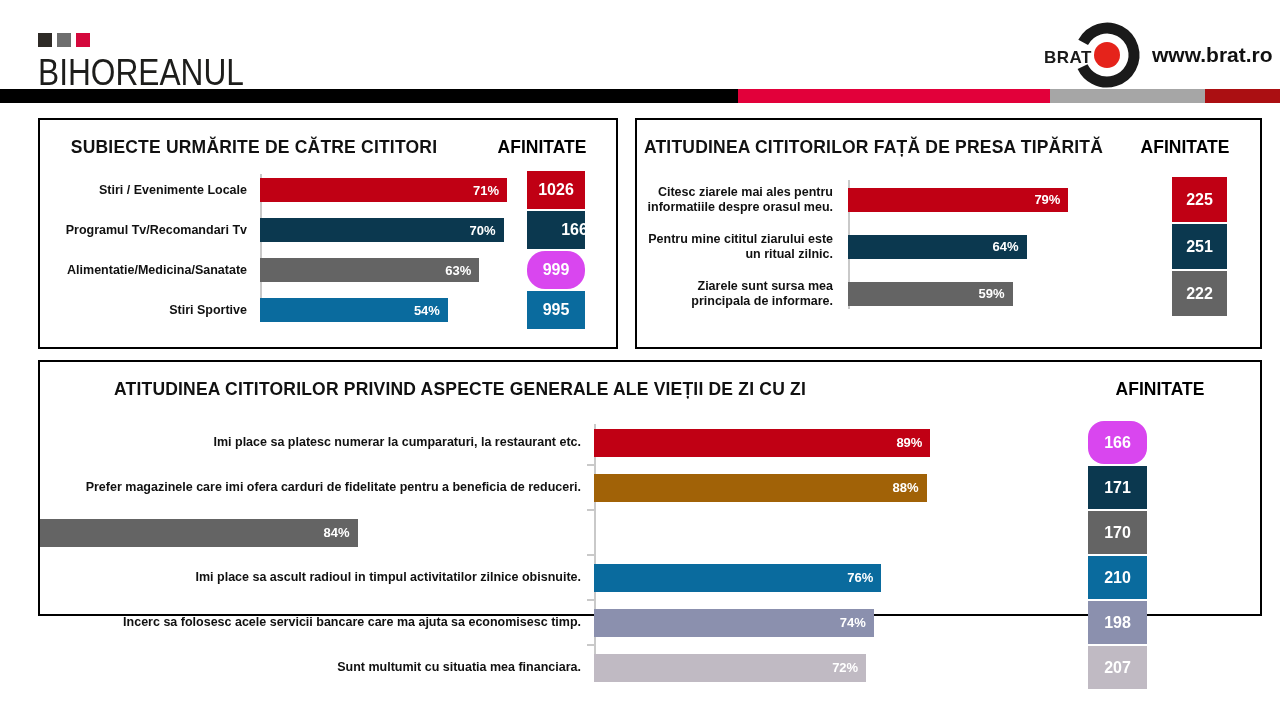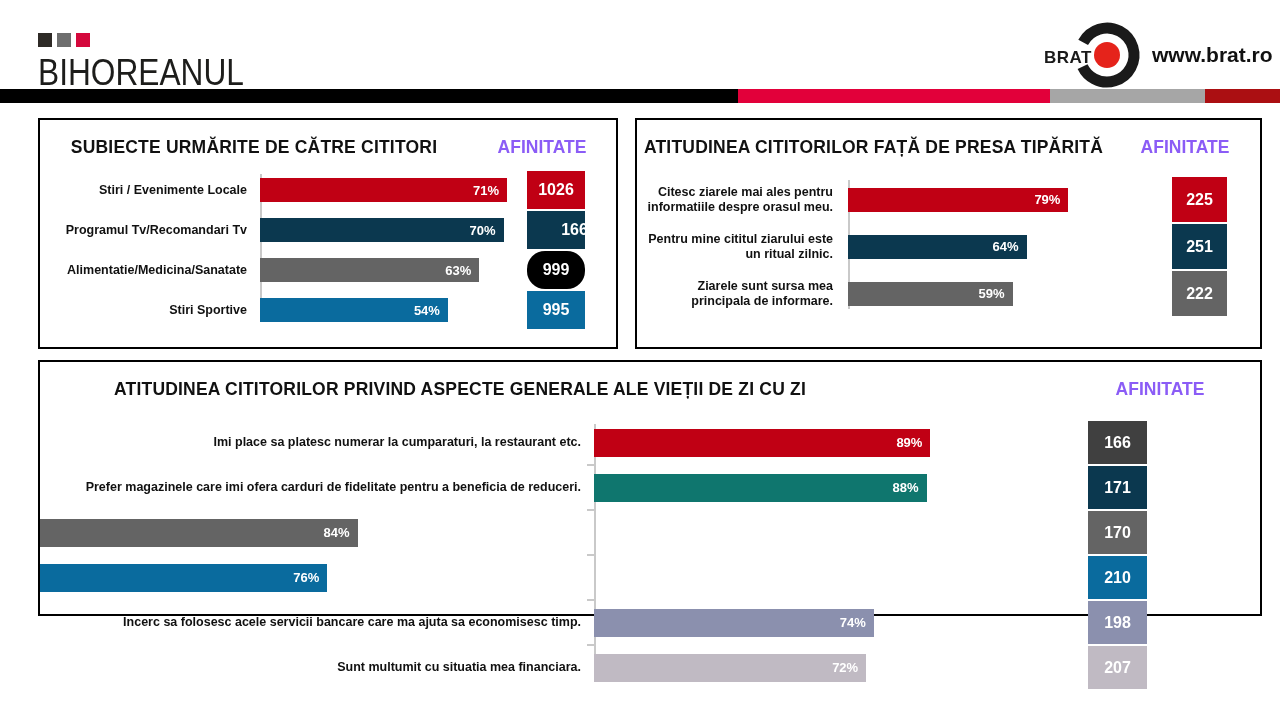--- a/index.html
+++ b/index.html
@@ -23,21 +23,21 @@
 
   
   .panel { position:absolute; background:#fff; border:2px solid #000; }
   .panel1 { left:38px;  top:118px; width:580px;  height:231px; }
   .panel2 { left:635px; top:118px; width:627px;  height:231px; }
   .panel3 { left:38px;  top:360px; width:1224px; height:256px; }
 
   .phead { display:flex; align-items:center; margin-top:12px; height:30px; }
   .ptitle { flex:1; text-align:center; font-size:17.5px; font-weight:bold; color:#111; letter-spacing:.2px; }
   .panel3 .ptitle { text-align:left; padding-left:74px; }
-  .paff { text-align:center; font-size:17.5px; font-weight:bold; color:#8b5cf6; }
+  .paff { text-align:center; font-size:17.5px; font-weight:bold; color:#000000; }
   .panel1 .paff { width:148px; }
   .panel2 .paff { width:150px; }
   .panel3 .paff { width:200px; }
 
   .chart { position:relative; }
   .panel1 .chart { margin-top:8px; }
   .panel2 .chart { margin-top:14px; }
   .panel3 .chart { margin-top:16px; }
   .chart::before { content:''; position:absolute; top:4px; bottom:8px; width:2px; background:#c9c9c9; }
   .panel1 .chart::before { left:220px; }
@@ -128,21 +128,21 @@
             <span>1669</span>
           </div>
       </div>
       <div class="row">
         <div class="lbl">Alimentatie/Medicina/Sanatate</div>
         <div class="track">
           <div class="bar" style="width: 63%; background: rgb(100, 100, 100);">
             <span class="pct">63%</span>
           </div>
         </div>
-        <div class="aff" style="background: #000000; border-radius: 18px;">
+        <div class="aff" style="background: #d946ef; border-radius: 18px;">
             <span>999</span>
           </div>
       </div>
       <div class="row">
         <div class="lbl">Stiri Sportive</div>
         <div class="track">
           <div class="bar" style="width: 54%; background: rgb(10, 107, 158);">
             <span class="pct">54%</span>
           </div>
         </div>
@@ -201,46 +201,47 @@
       <div class="paff">AFINITATE</div>
     </div>
     <div class="chart">
       <div class="row">
         <div class="lbl">Imi place sa platesc numerar la cumparaturi, la restaurant etc.</div>
         <div class="track">
           <div class="bar" style="width: 89%; background: rgb(192, 0, 20);">
             <span class="pct">89%</span>
           </div>
         </div>
-        <div class="aff" style="background: #404040;">
+        <div class="aff" style="background: #d946ef; border-radius: 16px;">
             <span>166</span>
           </div>
       </div>
       <div class="row">
         <div class="lbl">Prefer magazinele care imi ofera carduri de fidelitate pentru a beneficia de reduceri.</div>
         <div class="track">
-          <div class="bar" style="width: 88%; background: #0f766e; text-align: right;">
+          <div class="bar" style="width: 88%; background: #a16207; text-align: right;">
             <span class="pct">88%</span>
           </div>
         </div>
         <div class="aff" style="background: rgb(11, 56, 79);">
             <span>171</span>
           </div>
       </div>
       <div class="row">
         <div class="track">
           <div class="bar" style="width: 84%; background: rgb(100, 100, 100);">
             <span class="pct">84%</span>
           </div>
         </div>
         <div class="aff" style="background: rgb(100, 100, 100);">
             <span>170</span>
           </div>
       </div>
       <div class="row">
+        <div class="lbl">Imi place sa ascult radioul in timpul activitatilor zilnice obisnuite.</div>
         <div class="track">
           <div class="bar" style="width: 76%; background: rgb(10, 107, 158);">
             <span class="pct">76%</span>
           </div>
         </div>
         <div class="aff" style="background: rgb(10, 107, 158);">
             <span>210</span>
           </div>
       </div>
       <div class="row">

